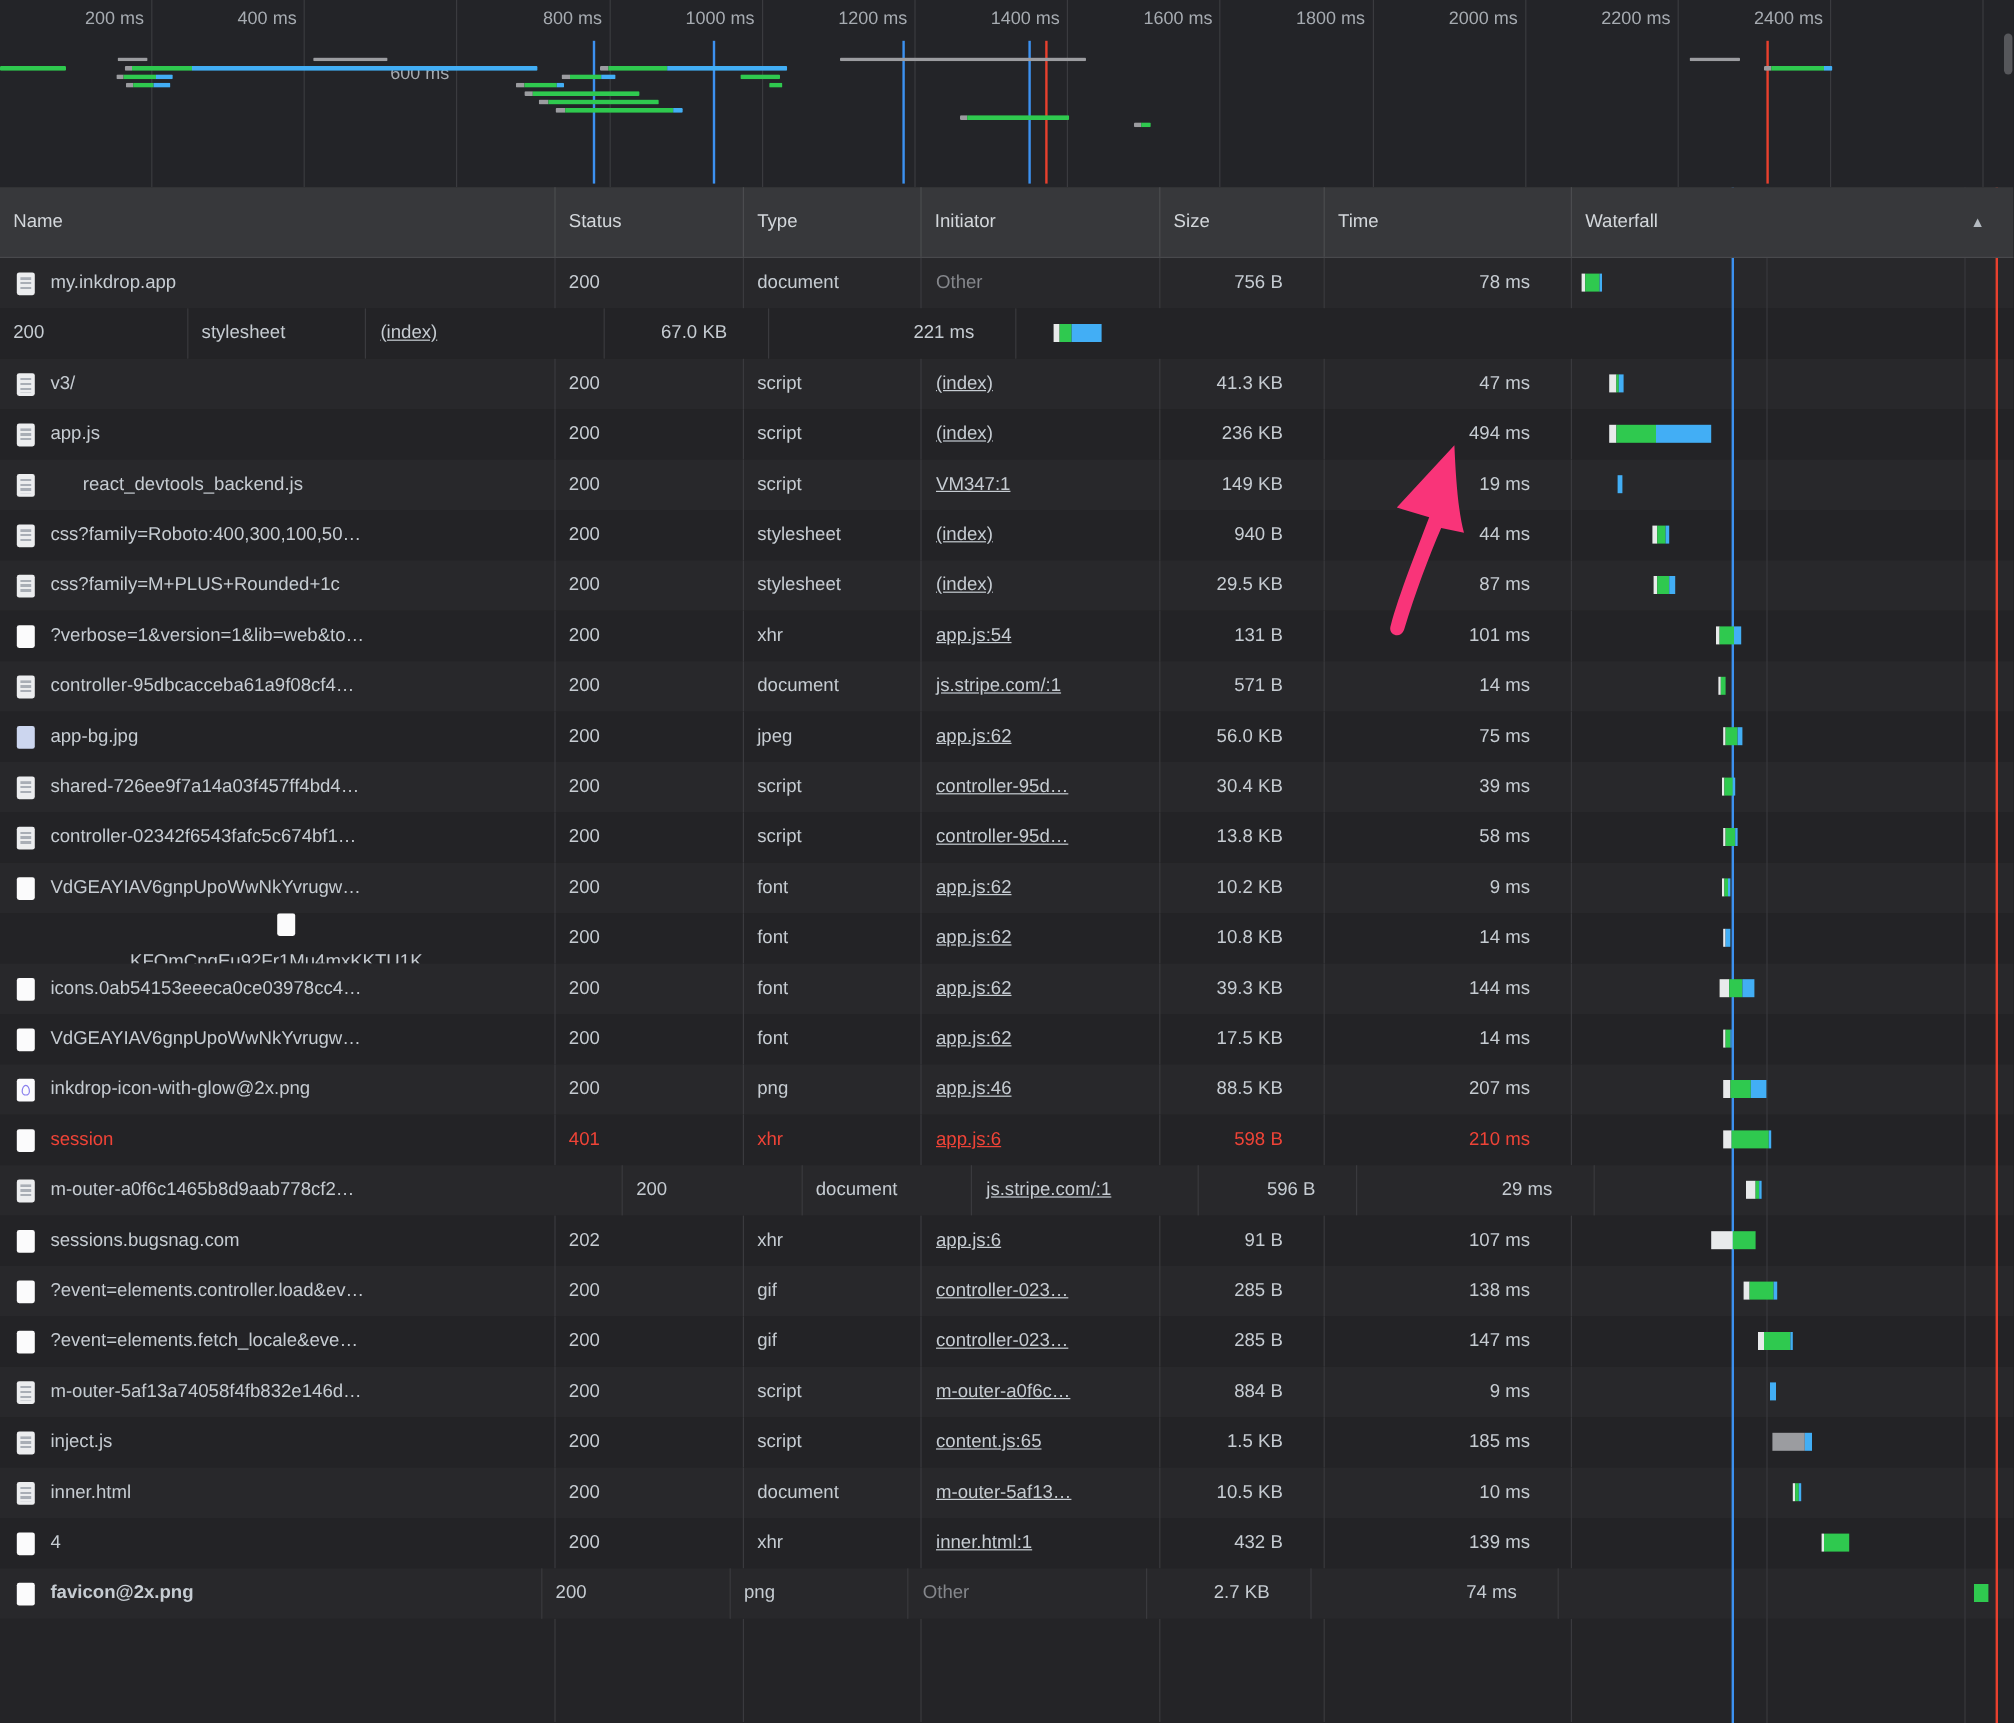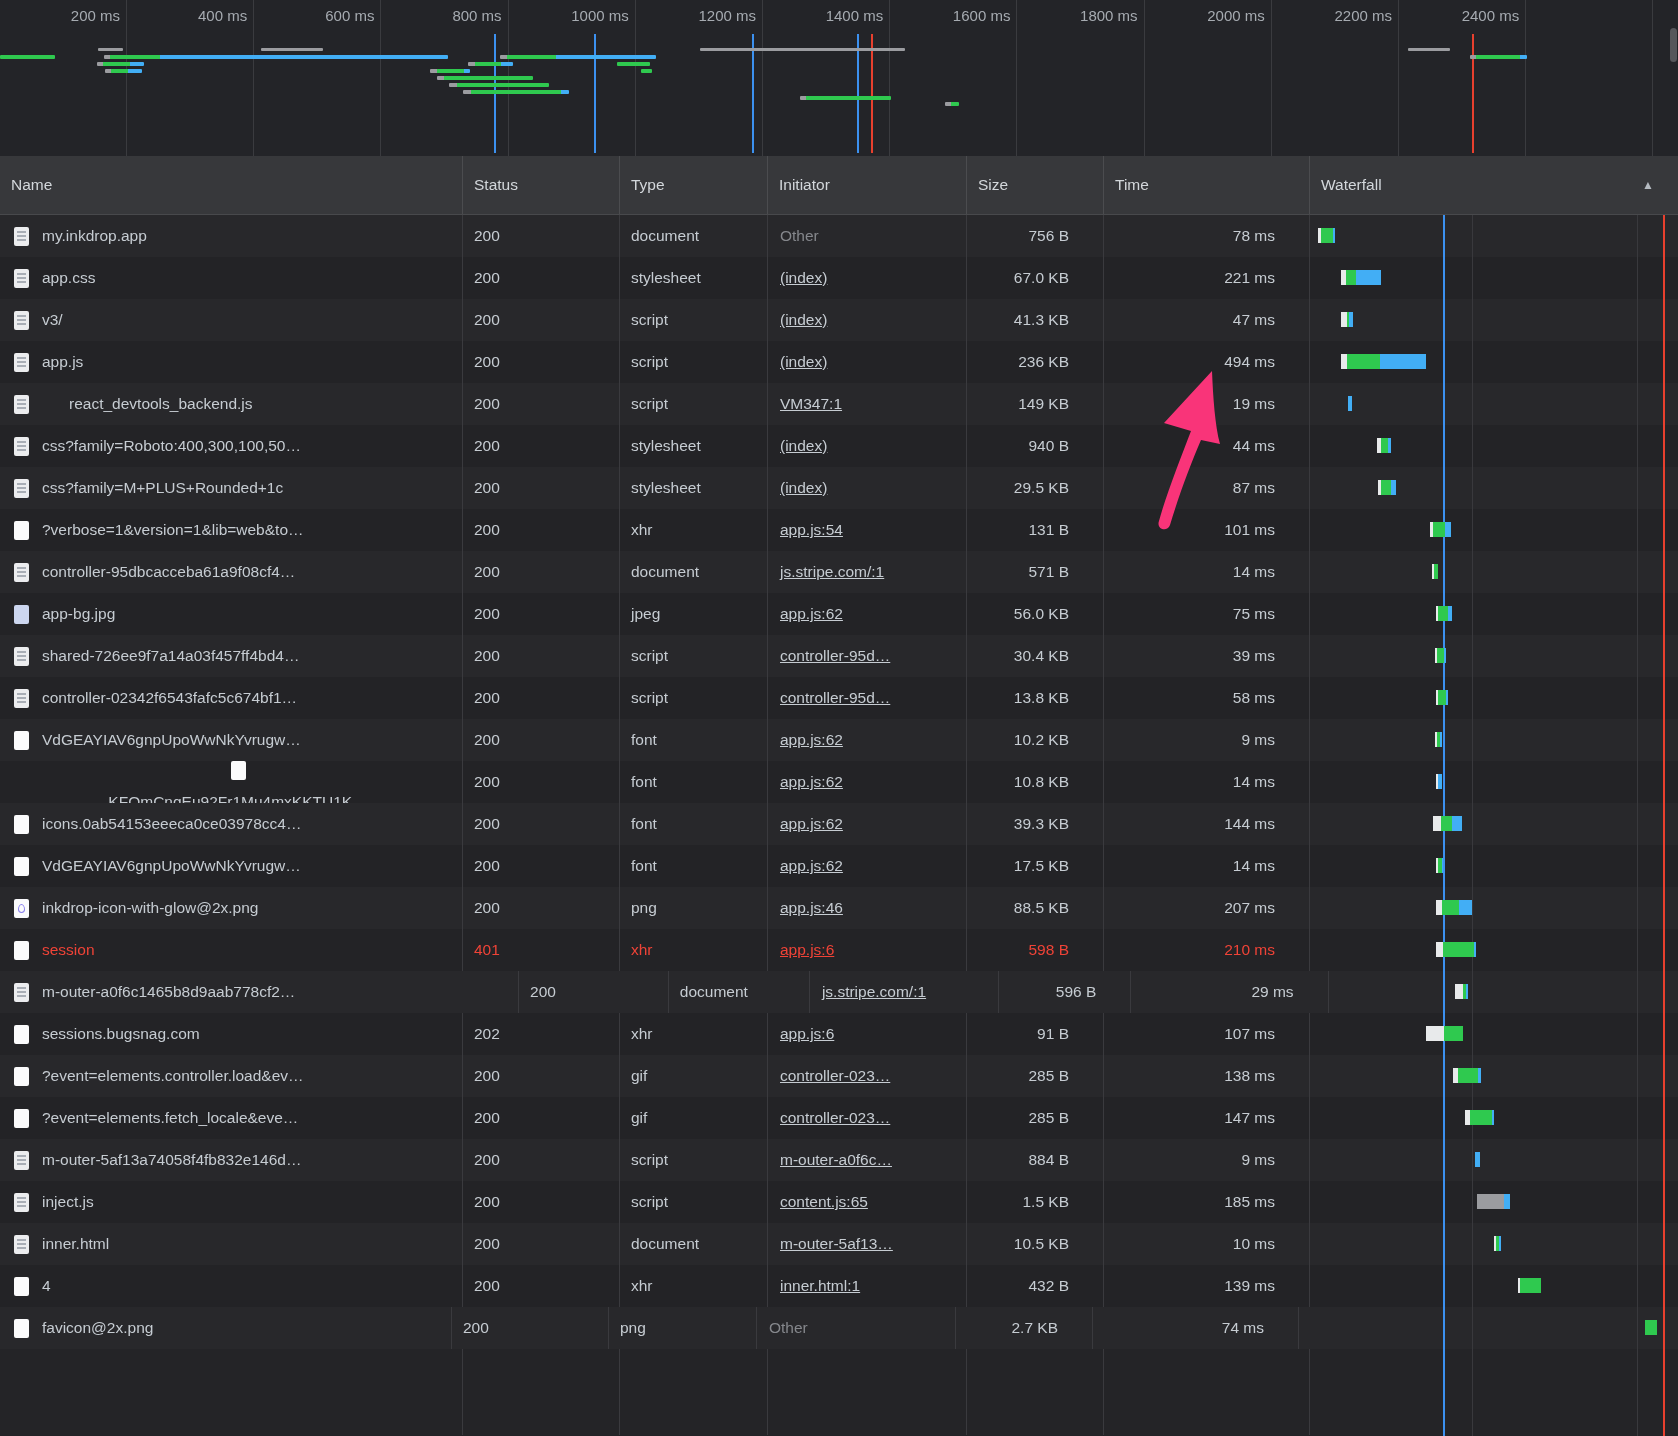--- a/index.html
+++ b/index.html
@@ -74,21 +74,21 @@
     <div class="gline" style="left: 762px;"></div>
     <div class="gline" style="left: 889.2px;"></div>
     <div class="gline" style="left: 1016.4px;"></div>
     <div class="gline" style="left: 1143.6px;"></div>
     <div class="gline" style="left: 1270.8px;"></div>
     <div class="gline" style="left: 1398px;"></div>
     <div class="gline" style="left: 1525.2px;"></div>
     <div class="gline" style="left: 1652.4px;"></div>
     <span class="rlabel" style="right: 1558px;">200 ms</span>
     <span class="rlabel" style="right: 1430.8px;">400 ms</span>
-    <span class="rlabel" style="right: 1303.6px;">600 ms</span>
+    <span class="rlabel" style="right: 1303.6px; margin-top: 46px;">600 ms</span>
     <span class="rlabel" style="right: 1176.4px;">800 ms</span>
     <span class="rlabel" style="right: 1049.2px;">1000 ms</span>
     <span class="rlabel" style="right: 922px;">1200 ms</span>
     <span class="rlabel" style="right: 794.8px;">1400 ms</span>
     <span class="rlabel" style="right: 667.6px;">1600 ms</span>
     <span class="rlabel" style="right: 540.4px;">1800 ms</span>
     <span class="rlabel" style="right: 413.2px;">2000 ms</span>
     <span class="rlabel" style="right: 286px;">2200 ms</span>
     <span class="rlabel" style="right: 158.8px;">2400 ms</span>
     <div class="oline" style="left: 494px; background: rgb(60, 145, 240);"></div>
@@ -217,24 +217,20 @@
         <div class="cell c-time" style="width: 206px;">78 ms</div>
         <div class="cell c-wf" style="width: 368px;">
           <div class="wbar" style="left: 8px;">
             <span style="width: 3px; background: rgb(232, 234, 235);"></span>
             <span style="width: 12px; background: rgb(47, 201, 79);"></span>
             <span style="width: 2px; background: rgb(66, 174, 245);"></span>
           </div>
         </div>
       </div>
       <div class="row">
-        <div class="cell c-name" style="width: 463px;">
-          <span class="ic ic-doc"></span>
-          <span>app.css</span>
-        </div>
         <div class="cell c-status" style="width: 157px;">200</div>
         <div class="cell c-type" style="width: 148px;">stylesheet</div>
         <div class="cell c-init" style="width: 199px;">
           <span class="link">(index)</span>
         </div>
         <div class="cell c-size" style="width: 137px;">67.0 KB</div>
         <div class="cell c-time" style="width: 206px;">221 ms</div>
         <div class="cell c-wf" style="width: 368px;">
           <div class="wbar" style="left: 31px;">
             <span style="width: 5px; background: rgb(232, 234, 235);"></span>
@@ -708,21 +704,21 @@
         <div class="cell c-size" style="width: 137px;">432 B</div>
         <div class="cell c-time" style="width: 206px;">139 ms</div>
         <div class="cell c-wf" style="width: 368px;">
           <div class="wbar" style="left: 208px;">
             <span style="width: 2px; background: rgb(232, 234, 235);"></span>
             <span style="width: 21px; background: rgb(47, 201, 79);"></span>
           </div>
         </div>
       </div>
       <div class="row">
-        <div class="cell c-name" style="width: 452px;">
+        <div class="cell c-name" style="width: 452px; font-weight: bold;">
           <span class="ic ic-plain"></span>
           <span>favicon@2x.png</span>
         </div>
         <div class="cell c-status" style="width: 157px;">200</div>
         <div class="cell c-type" style="width: 148px;">png</div>
         <div class="cell c-init" style="width: 199px;">
           <span class="gray">Other</span>
         </div>
         <div class="cell c-size" style="width: 137px;">2.7 KB</div>
         <div class="cell c-time" style="width: 206px;">74 ms</div>

